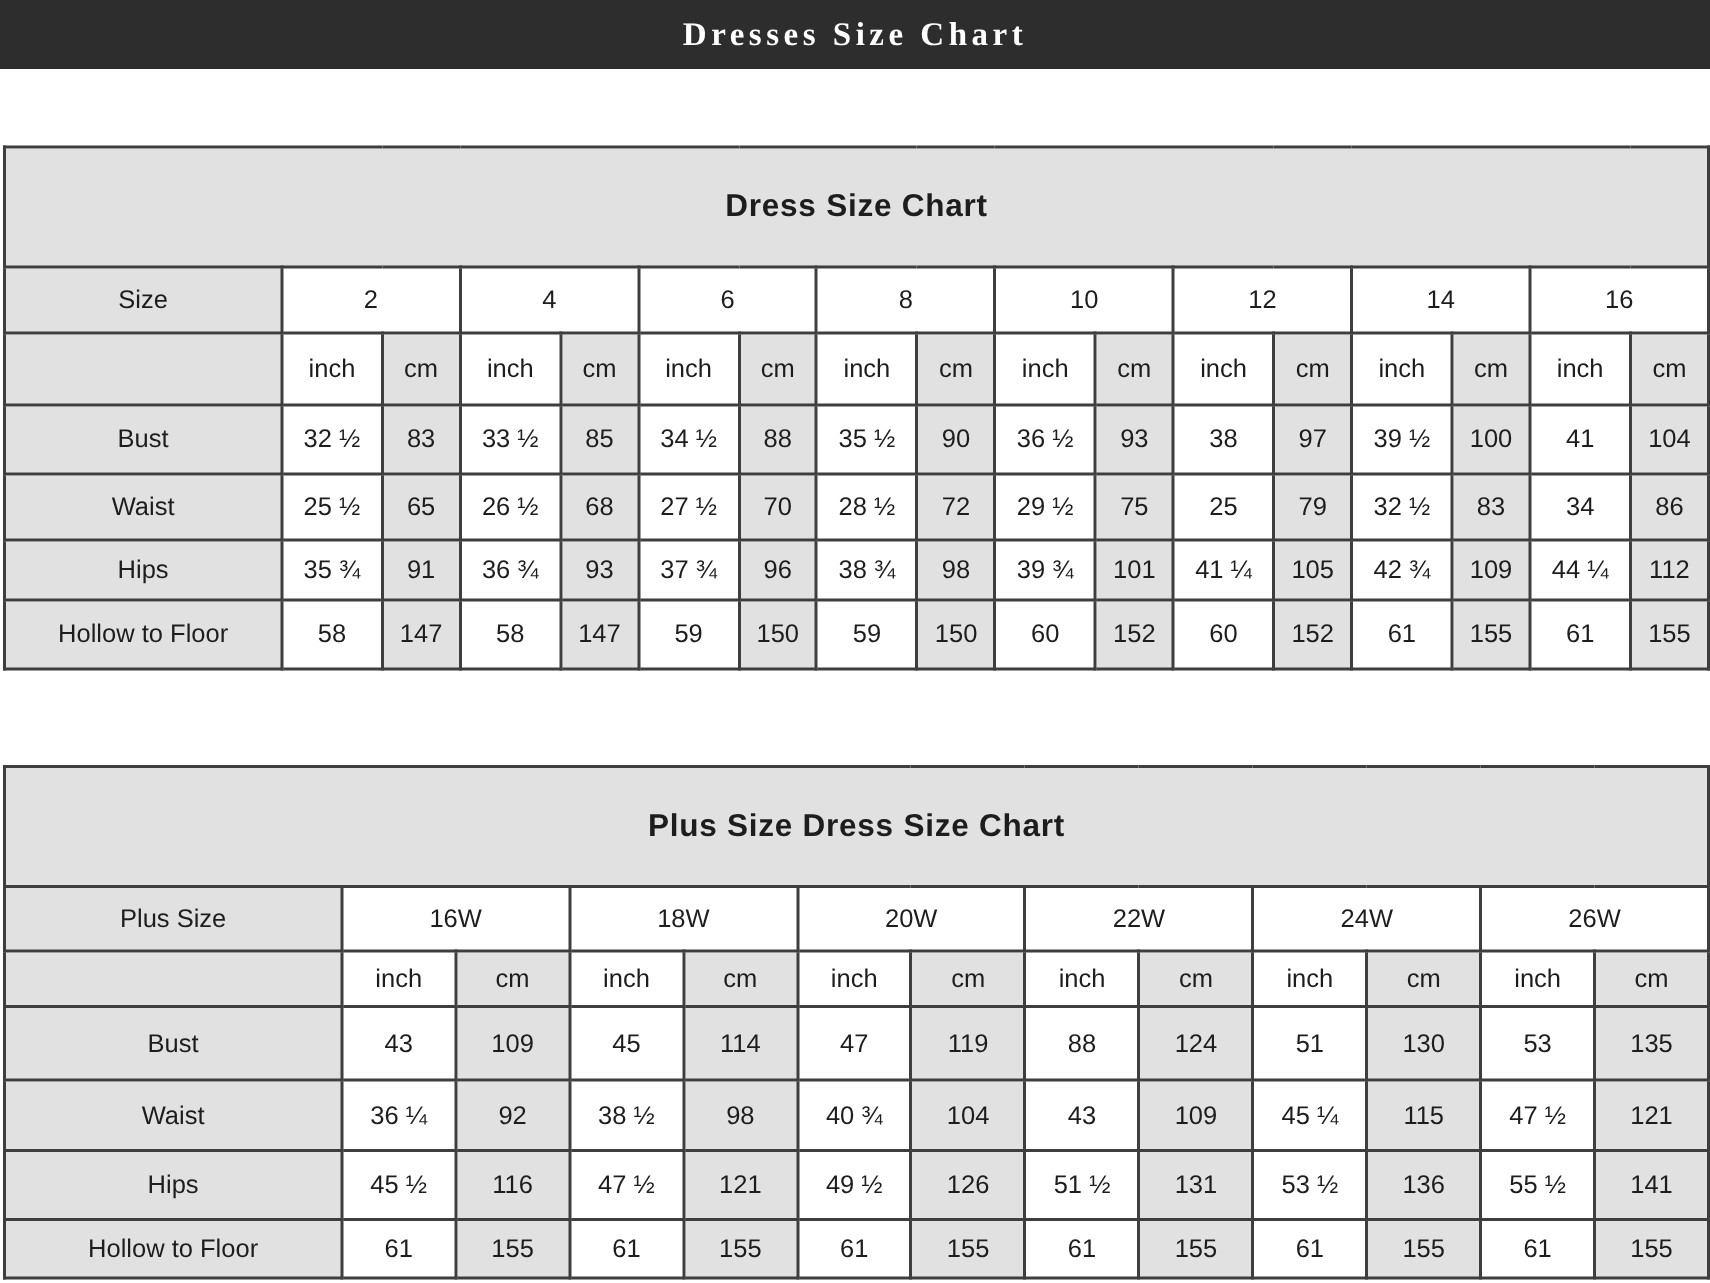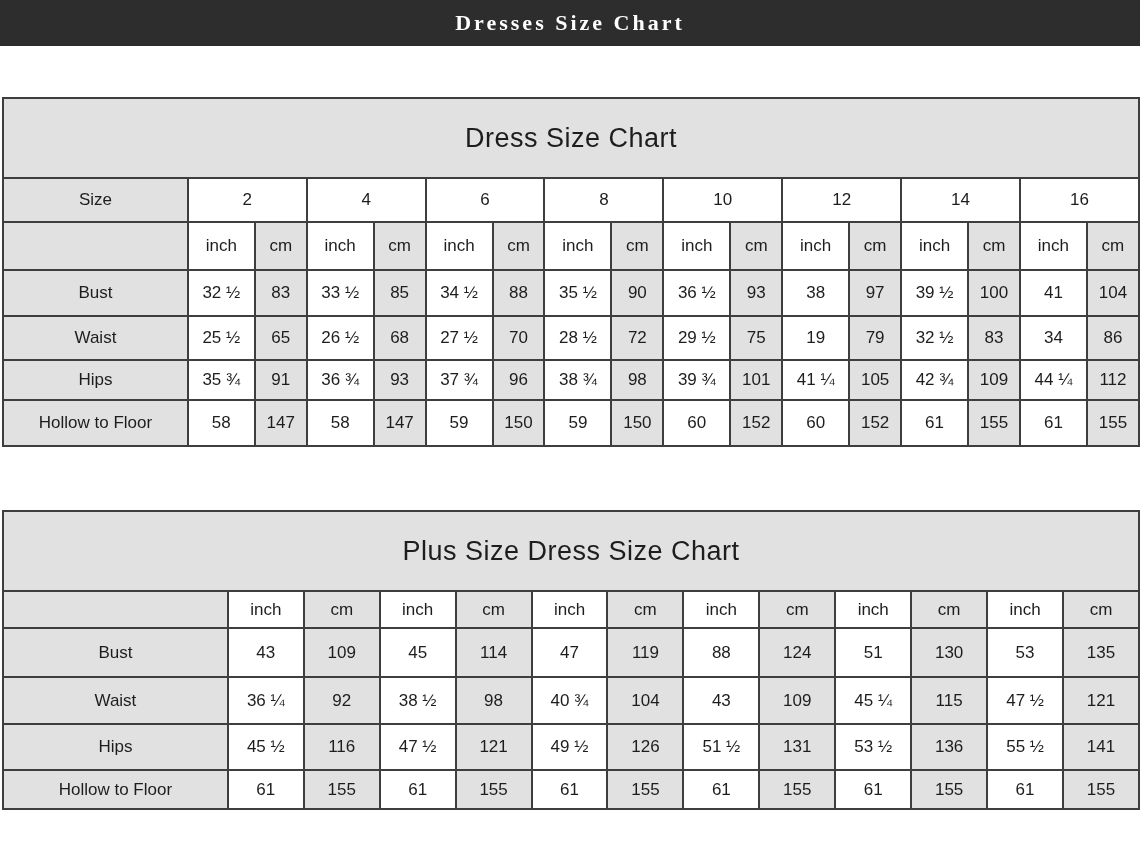--- a/index.html
+++ b/index.html
@@ -35,21 +35,21 @@
     text-align: center;
     vertical-align: middle;
     font-size: 17px;
     color: var(--text, #1d1d1d);
     padding: 0;
     white-space: nowrap;
     overflow: hidden;
   }
   td.gray  { background: var(--gray-cell, #e1e1e1); }
   td.white { background: var(--white-cell, #ffffff); }
-  td.title-cell { font-size: 27px; font-weight: normal; letter-spacing: 0.5px; }
+  td.title-cell { font-size: 21px; font-weight: bold; letter-spacing: 0.5px; }
 </style>
 </head>
 <body>
 
 <header class="banner">
   <span class="banner-title">Dresses Size Chart</span>
 </header>
 
 <main>
   <table id="standard-table" class="size-table t1">
@@ -130,21 +130,21 @@
           <td class="white">25 ½</td>
           <td class="gray">65</td>
           <td class="white">26 ½</td>
           <td class="gray">68</td>
           <td class="white">27 ½</td>
           <td class="gray">70</td>
           <td class="white">28 ½</td>
           <td class="gray">72</td>
           <td class="white">29 ½</td>
           <td class="gray">75</td>
-          <td class="white">19</td>
+          <td class="white">25</td>
           <td class="gray">79</td>
           <td class="white">32 ½</td>
           <td class="gray">83</td>
           <td class="white">34</td>
           <td class="gray">86</td>
         </tr>
         <tr style="height: 40px;">
           <td class="gray">Hips</td>
           <td class="white">35 ¾</td>
           <td class="gray">91</td>
@@ -197,20 +197,29 @@
         <col style="width: 76px;">
         <col style="width: 76px;">
         <col style="width: 76px;">
         <col style="width: 76px;">
         <col style="width: 76px;">
       </colgroup>
       <tbody>
         <tr style="height: 80px; border-radius: 10px;">
           <td class="gray title-cell" colspan="13">Plus Size Dress Size Chart</td>
         </tr>
+        <tr style="height: 43px;">
+          <td class="gray">Plus Size</td>
+          <td class="white" colspan="2">16W</td>
+          <td class="white" colspan="2">18W</td>
+          <td class="white" colspan="2">20W</td>
+          <td class="white" colspan="2">22W</td>
+          <td class="white" colspan="2">24W</td>
+          <td class="white" colspan="2">26W</td>
+        </tr>
         <tr style="height: 37px;">
           <td class="gray"></td>
           <td class="white">inch</td>
           <td class="gray">cm</td>
           <td class="white">inch</td>
           <td class="gray">cm</td>
           <td class="white">inch</td>
           <td class="gray">cm</td>
           <td class="white">inch</td>
           <td class="gray">cm</td>

